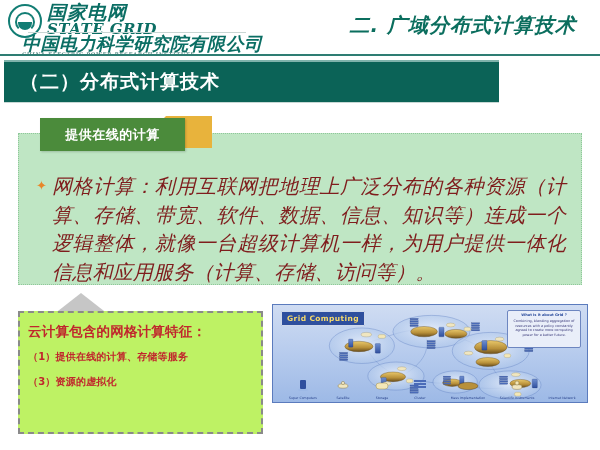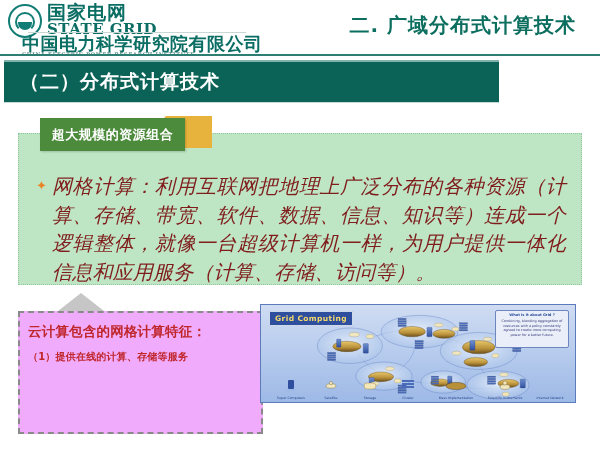--- a/index.html
+++ b/index.html
@@ -7,20 +7,21 @@
     width:600px;height:450px;
     background:#ffffff;
     font-family:"DejaVu Sans","Liberation Sans",sans-serif;
     overflow:hidden;
     position:relative;
   }
   
   .header{
     position:absolute;left:0;top:0;width:600px;height:56px;
     background:#ffffff;
+    font-style:italic;
   }
   .logo-wrap{
     position:absolute;left:8px;top:2px;
     display:flex;align-items:flex-start;
   }
   .logo-mark{
     width:34px;height:34px;border-radius:50%;
     background:#ffffff;
     border:2px solid #127d74;
     position:relative;
@@ -120,41 +121,41 @@
     width:16px;flex:0 0 16px;color:#e8872a;font-size:13px;
     line-height:28px;text-align:left;
   }
   .para-text{
     flex:1;color:#7f1d1d;font-size:20px;line-height:28.5px;
     letter-spacing:0.2px;text-align:justify;font-style:italic;
   }
   
   .feature-box{
     position:absolute;left:18px;top:311px;width:245px;height:123px;
-    background:#f0abfc;
+    background:#bef264;
     border:2px dashed #8a8a8a;
     box-sizing:border-box;
     padding:6px 0 0 8px;
   }
   .feature-arrow{
     position:absolute;left:58px;top:291px;width:46px;height:20px;
     z-index:1;
   }
   .feature-title{
     color:#c0272d;font-size:13.5px;font-weight:bold;
     line-height:25px;letter-spacing:0.2px;
   }
   .feature-item{
     color:#c0272d;font-size:10px;font-weight:bold;
     line-height:25px;letter-spacing:0.2px;
     white-space:nowrap;
   }
   
   .grid-img{
-    position:absolute;left:260px;top:304px;width:316px;height:99px;
+    position:absolute;left:272px;top:304px;width:316px;height:99px;
     border:1px solid #5b7bbd;
     box-sizing:border-box;
     background:linear-gradient(180deg,#cfdcf2 0%,#b9cdee 45%,#9db9e6 100%);
     overflow:hidden;
   }
   .gc-title{
     position:absolute;left:8px;top:6px;
     background:#2e4f9e;color:#f5d96b;
     font-size:7.5px;font-weight:bold;letter-spacing:0.4px;
     padding:2px 5px;border:1px solid #cfd8ea;border-radius:1px;
@@ -216,37 +217,38 @@
 
 <div class="content-panel"></div>
 
 <div class="tab-banner">
   <svg width="62" height="32" viewBox="0 0 62 32" xmlns="http://www.w3.org/2000/svg">
     <polygon points="16,0 62,0 62,32 16,32 0,16" fill="#e8b33c"></polygon>
   </svg>
 </div>
 
 <div class="tab-label">
-  <span class="tab-label-text">超大规模的资源组合</span>
+  <span class="tab-label-text">提供在线的计算</span>
 </div>
 
 <div class="para">
   <div class="para-bullet">✦</div>
   <div class="para-text">网格计算：利用互联网把地理上广泛分布的各种资源（计算、存储、带宽、软件、数据、信息、知识等）连成一个逻辑整体，就像一台超级计算机一样，为用户提供一体化信息和应用服务（计算、存储、访问等）。</div>
 </div>
 
 <div class="feature-arrow">
   <svg width="46" height="20" viewBox="0 0 46 20" xmlns="http://www.w3.org/2000/svg">
     <polygon points="23,2 46,20 0,20" fill="#c6c6c6"></polygon>
   </svg>
 </div>
 
 <div class="feature-box">
   <div class="feature-title">云计算包含的网格计算特征：</div>
   <div class="feature-item">（1）提供在线的计算、存储等服务</div>
+  <div class="feature-item">（3）资源的虚拟化</div>
 </div>
 
 <div class="grid-img">
 
   <svg class="gc-scene" viewBox="0 0 316 131" xmlns="http://www.w3.org/2000/svg">
     <defs>
       <radialGradient id="cl" cx="50%" cy="45%" r="60%">
         <stop offset="0%" stop-color="#e6eefb" stop-opacity="0.95"></stop>
         <stop offset="100%" stop-color="#a8c2e8" stop-opacity="0.55"></stop>
       </radialGradient>

